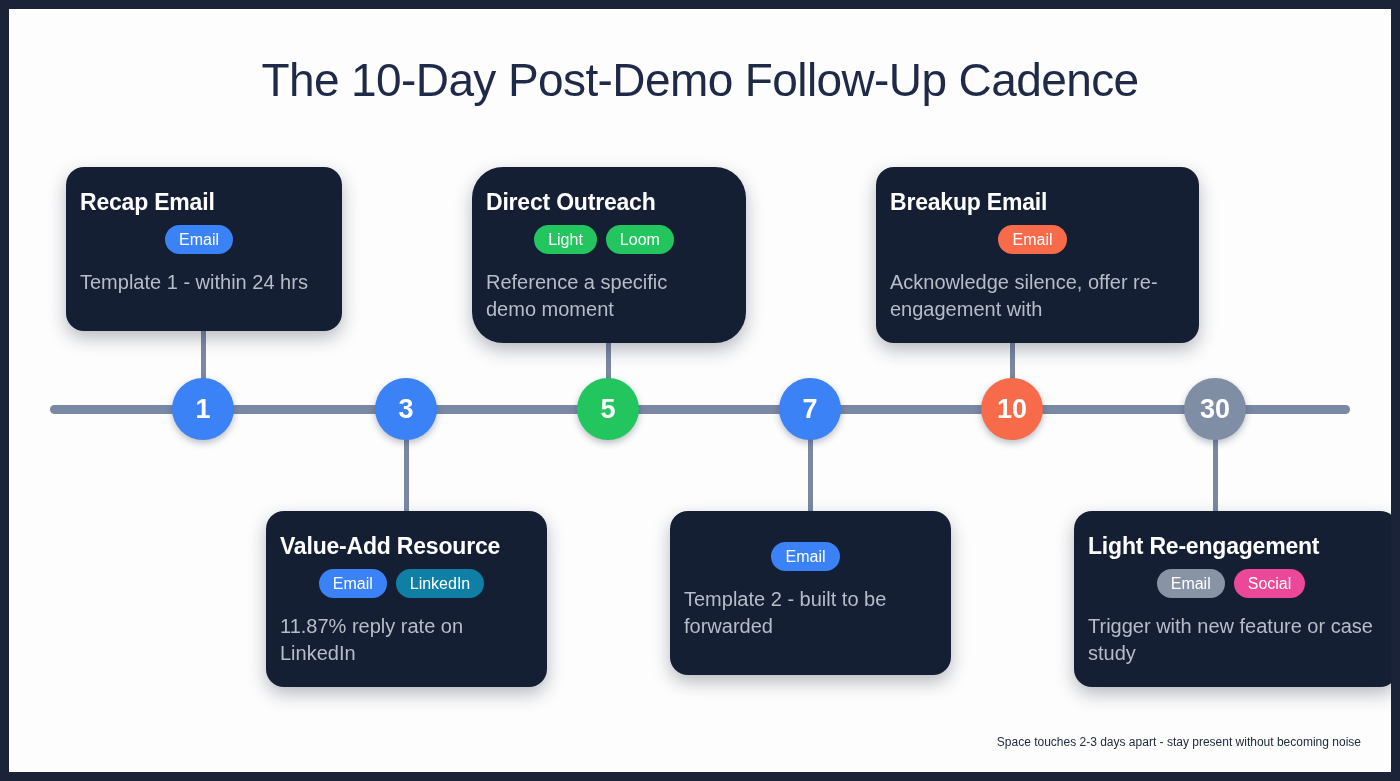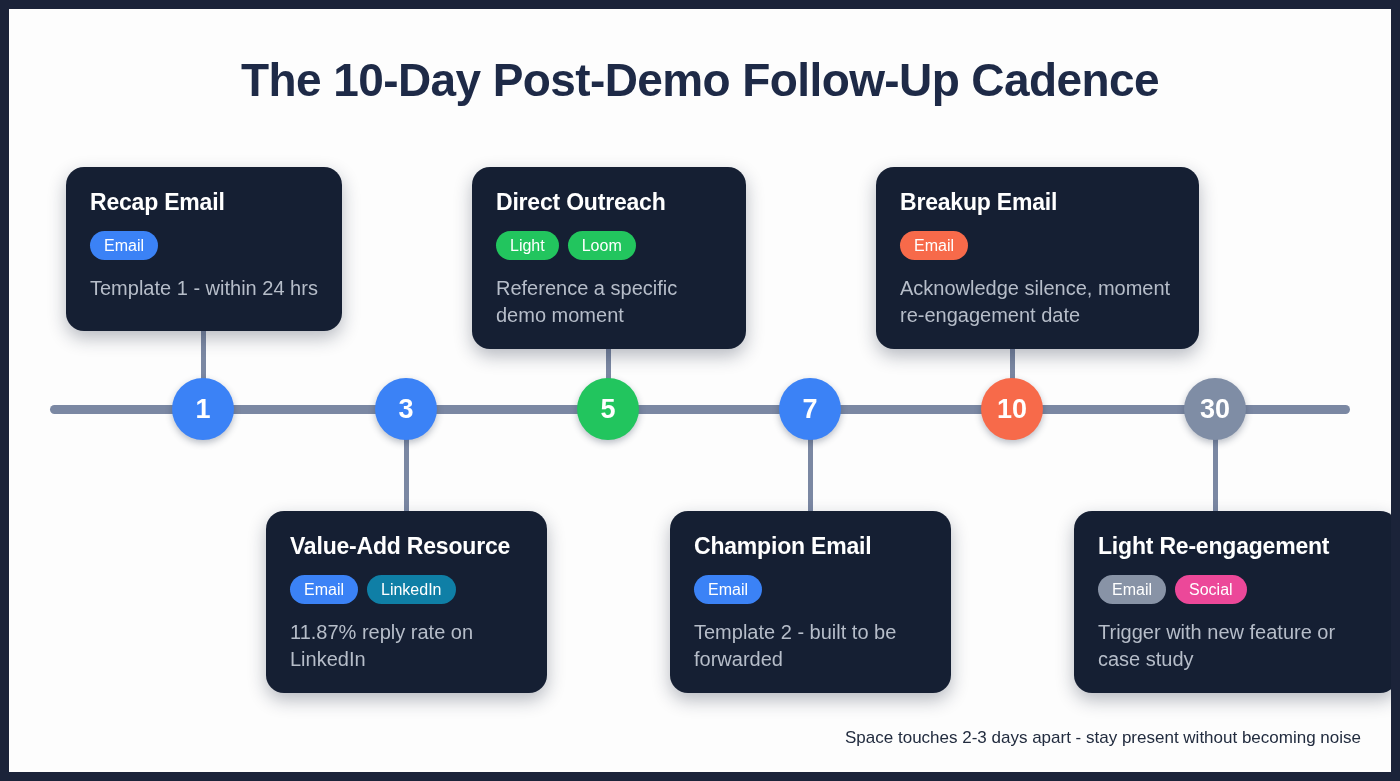--- a/index.html
+++ b/index.html
@@ -25,21 +25,21 @@
   }
 
   
   #title {
     position: absolute;
     top: 44px;
     left: 0;
     width: 100%;
     text-align: center;
     font-size: 46px;
-    font-weight: bold;
+    font-weight: normal;
     letter-spacing: -0.6px;
     color: #1e2a47;
     white-space: nowrap;
   }
 
   
   #axis {
     position: absolute;
     left: 41px;
     top: 396px;
@@ -71,35 +71,36 @@
     width: 5px;
     background: #7b88a3;
     z-index: 1;
   }
 
   
   .card {
     position: absolute;
     background: #151f33;
     border-radius: 18px;
-    padding: 22px 24px 20px 24px;
+    padding: 22px 24px 20px 14px;
     box-shadow: 0 7px 18px rgba(20,30,52,0.30);
     z-index: 2;
   }
   .card-title {
     font-size: 23px;
     font-weight: bold;
     color: #ffffff;
     letter-spacing: -0.2px;
     white-space: nowrap;
   }
   .tag-row {
-    margin-top: 15px;
+    margin-top: 9px;
     display: flex;
     gap: 9px;
+    justify-content: center;
   }
   .tag {
     display: inline-flex;
     align-items: center;
     justify-content: center;
     height: 29px;
     padding: 0 14px;
     border-radius: 15px;
     font-size: 16px;
     color: #ffffff;
@@ -112,21 +113,21 @@
     color: #b6bdc9;
   }
 
   
   #footnote {
     position: absolute;
     right: 30px;
     bottom: 22px;
     width: 520px;
     text-align: right;
-    font-size: 17px;
+    font-size: 12px;
     line-height: 1.35;
     color: #222c3f;
   }
 </style>
 </head>
 <body>
 
 <div id="canvas">
 
   <div id="title">The 10-Day Post-Demo Follow-Up Cadence</div>
@@ -170,37 +171,36 @@
         <div class="card-desc">Template 1 - within 24 hrs</div>
       </div>
       <div class="card" style="left: 257px; width: 281px; top: 502px; min-height: 164px;">
         <div class="card-title">Value-Add Resource</div>
         <div class="tag-row">
           <span class="tag" style="background: rgb(59, 130, 246);">Email</span>
           <span class="tag" style="background: rgb(15, 127, 166);">LinkedIn</span>
         </div>
         <div class="card-desc">11.87% reply rate on LinkedIn</div>
       </div>
-      <div class="card" style="left: 463px; width: 274px; top: 158px; min-height: 164px;">
+      <div class="card" style="left: 463px; width: 274px; top: 158px; min-height: 164px; border-radius: 31px;">
         <div class="card-title">Direct Outreach</div>
         <div class="tag-row">
           <span class="tag" style="background: rgb(34, 197, 94);">Light</span>
           <span class="tag" style="background: rgb(34, 197, 94);">Loom</span>
         </div>
         <div class="card-desc">Reference a specific demo moment</div>
       </div>
       <div class="card" style="left: 867px; width: 323px; top: 158px; min-height: 164px;">
         <div class="card-title">Breakup Email</div>
         <div class="tag-row">
           <span class="tag" style="background: rgb(247, 106, 74);">Email</span>
         </div>
-        <div class="card-desc">Acknowledge silence, moment re-engagement date</div>
+        <div class="card-desc">Acknowledge silence, offer re-engagement with</div>
       </div>
       <div class="card" style="left: 661px; width: 281px; top: 502px; min-height: 164px;">
-        <div class="card-title">Champion Email</div>
         <div class="tag-row">
           <span class="tag" style="background: rgb(59, 130, 246);">Email</span>
         </div>
         <div class="card-desc">Template 2 - built to be forwarded</div>
       </div>
       <div class="card" style="left: 1065px; width: 324px; top: 502px; min-height: 164px;">
         <div class="card-title">Light Re-engagement</div>
         <div class="tag-row">
           <span class="tag" style="background: rgb(136, 147, 166);">Email</span>
           <span class="tag" style="background: #ec4899;">Social</span>

